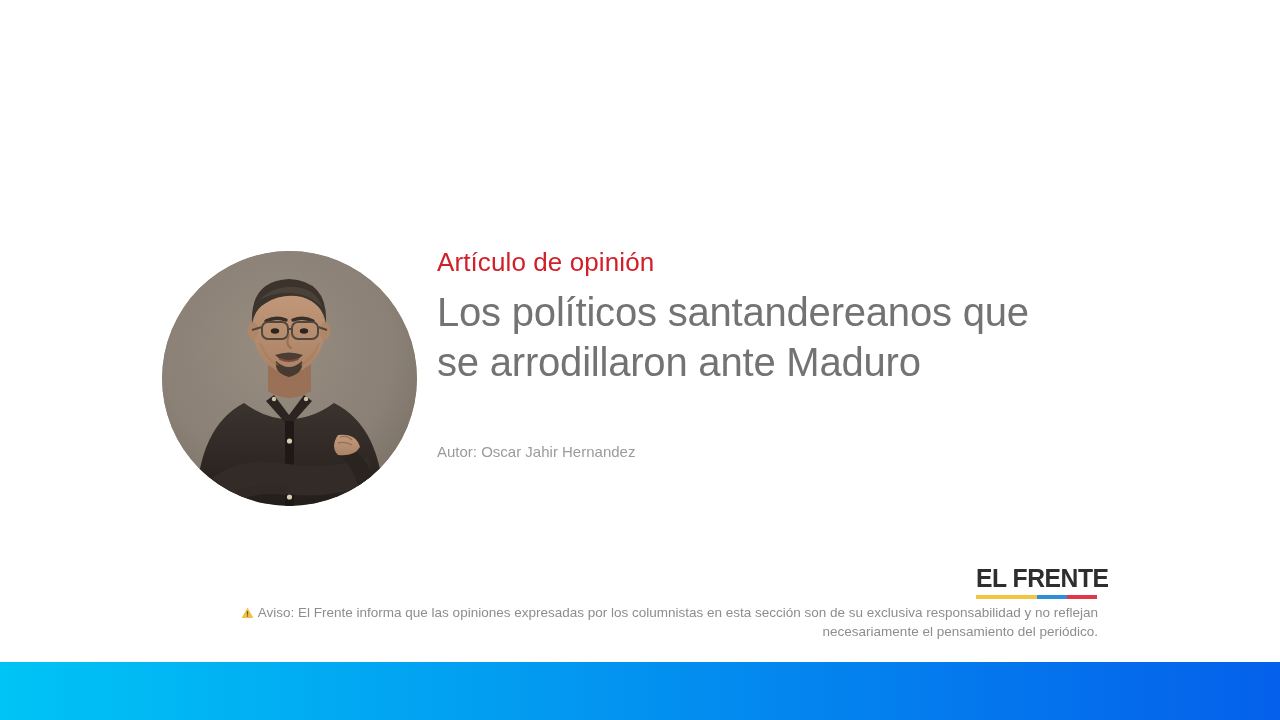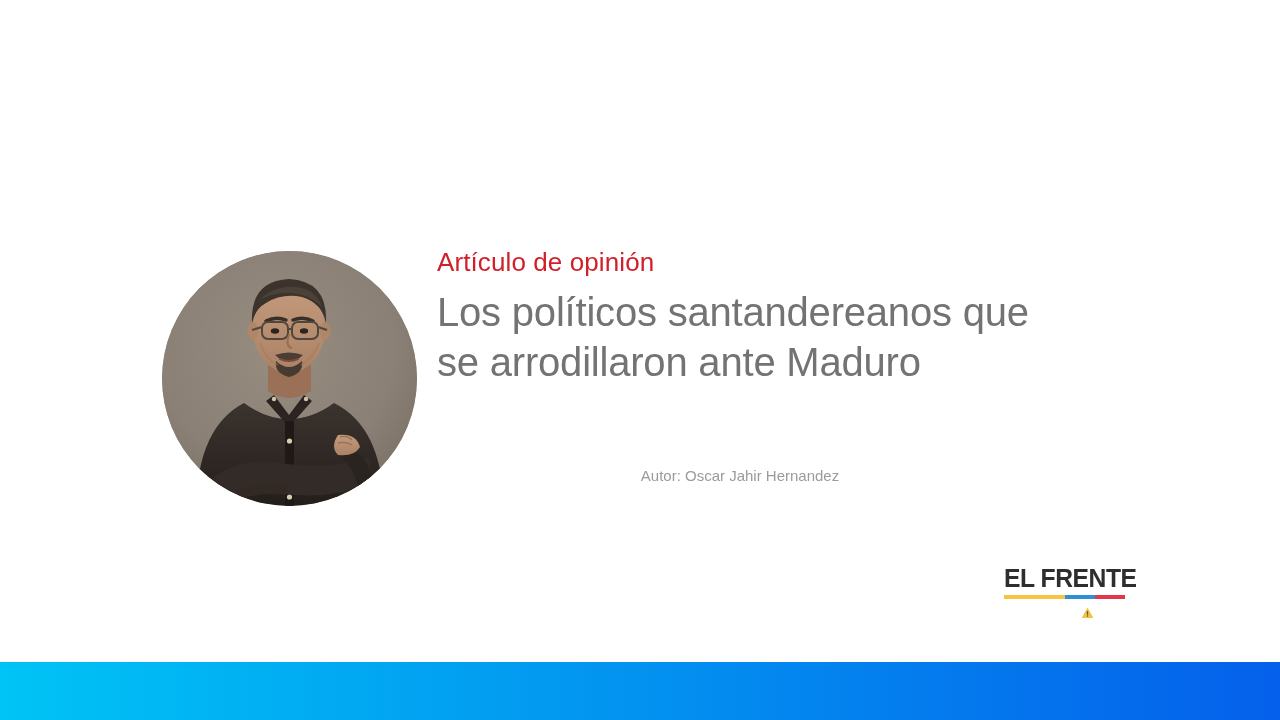--- a/index.html
+++ b/index.html
@@ -62,32 +62,31 @@
     font-weight: 400;
     color: #3b3b3b;
     letter-spacing: -0.2px;
   }
 
   .author {
     position: absolute;
     left: 437px;
     top: 442px;
     width: 606px;
-    text-align: center;
+    text-align: left;
     font-size: 15px;
     line-height: 20px;
     color: #9b9b9b;
     font-weight: 400;
-    margin-top: 24px;
   }
 
   
   .logo {
     position: absolute;
-    left: 1004px;
+    left: 976px;
     top: 564px;
     width: 121px;
   }
 
   .logo-word {
     font-family: "Liberation Sans", "DejaVu Sans", sans-serif;
     font-size: 26px;
     line-height: 28px;
     font-weight: 700;
     color: #2e2e2e;
@@ -239,18 +238,18 @@
     </div>
   </div>
 
   <div class="disclaimer" style="color: rgb(141, 141, 141);">
     <span class="warn-icon">
       <svg width="13" height="12" viewBox="0 0 13 12" xmlns="http://www.w3.org/2000/svg">
         <path d="M6.5 0.6 L12.4 11 L0.6 11 Z" fill="#f2c14a"></path>
         <rect x="5.85" y="4.1" width="1.3" height="3.7" rx="0.6" fill="#6b5a22"></rect>
         <circle cx="6.5" cy="9.1" r="0.75" fill="#6b5a22"></circle>
       </svg>
-    </span>
+    </span><span>Aviso: El Frente informa que las opiniones expresadas por los columnistas en esta sección son de su exclusiva responsabilidad y no reflejan necesariamente el pensamiento del periódico.</span>
   </div>
 
   <div class="bottom-bar" style="background: linear-gradient(90deg, rgb(0, 196, 245) 0%, rgb(5, 96, 235) 100%);"></div>
 
 </div>
 
 </body></html>

